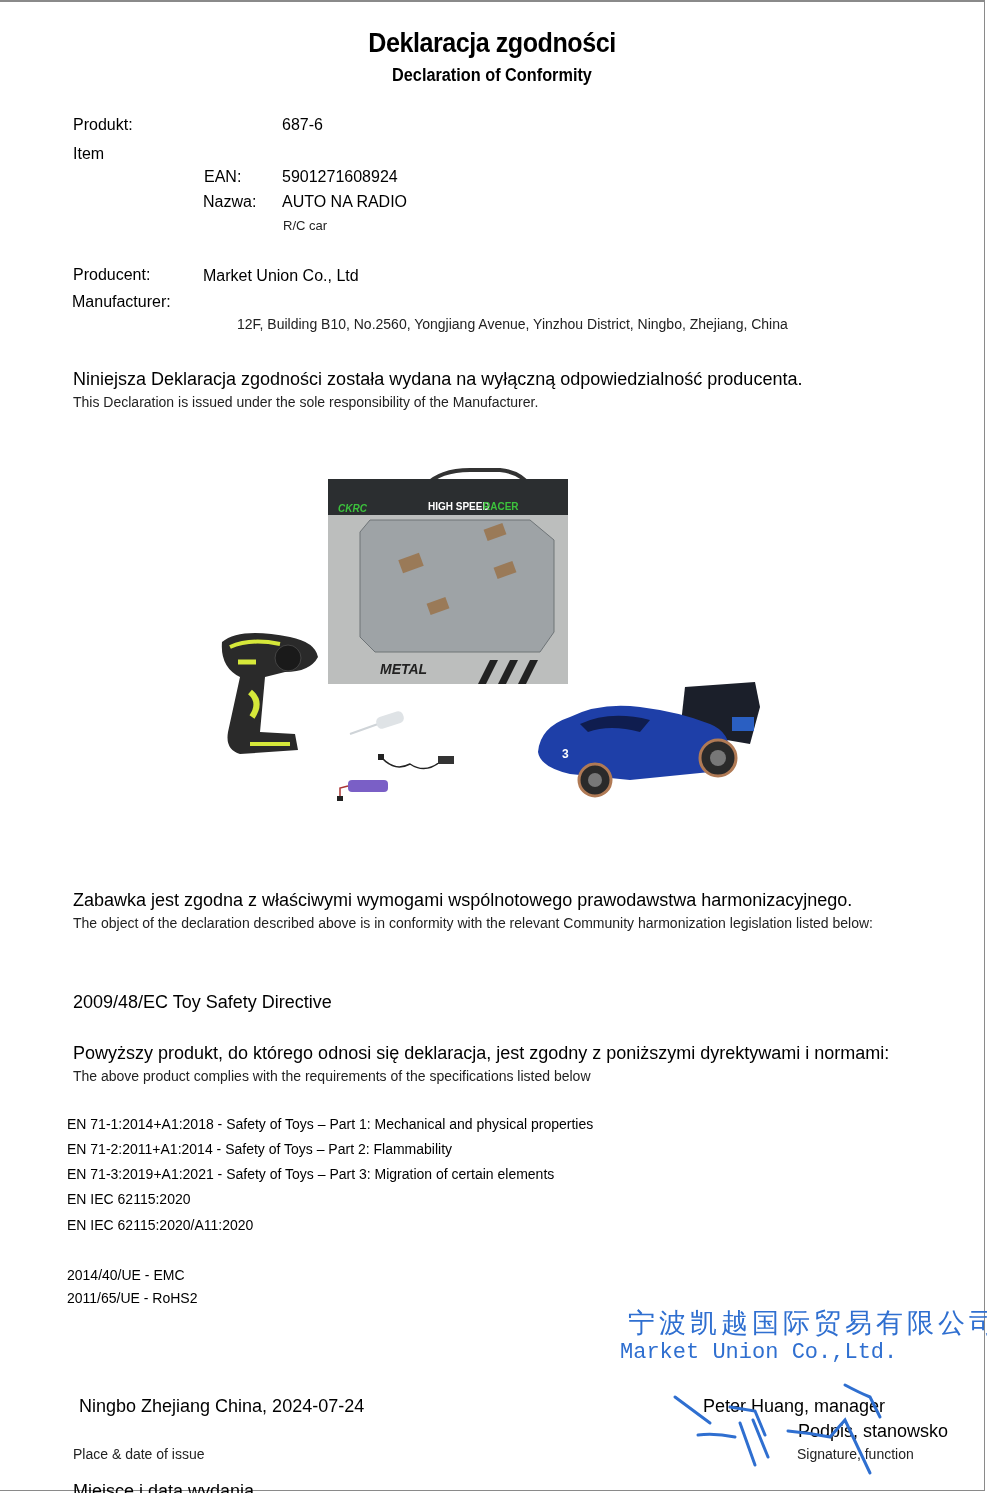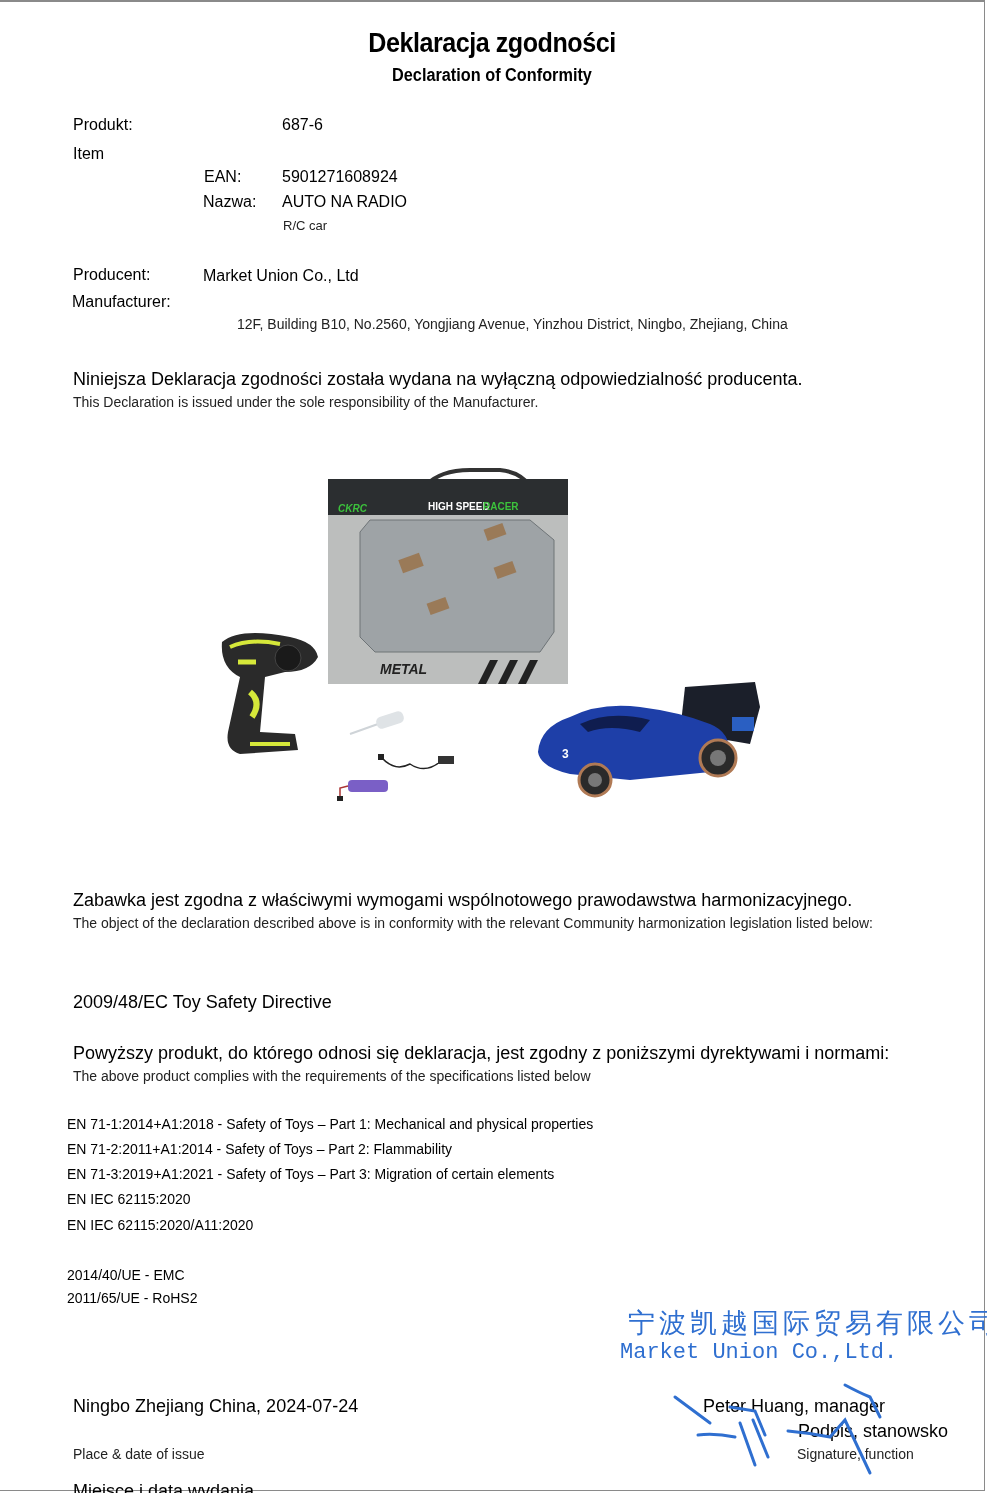--- a/index.html
+++ b/index.html
@@ -119,21 +119,21 @@
 <div class="abs std" style="top:1141px;">EN 71-2:2011+A1:2014 - Safety of Toys – Part 2: Flammability</div>
 <div class="abs std" style="top:1166px;text-align:right;">EN 71-3:2019+A1:2021 - Safety of Toys – Part 3: Migration of certain elements</div>
 <div class="abs std" style="top:1191px;">EN IEC 62115:2020</div>
 <div class="abs std" style="top:1217px;">EN IEC 62115:2020/A11:2020</div>
 <div class="abs std" style="top:1242px;margin-top:48px;">2011/65/UE - RoHS2</div>
 <div class="abs std" style="top:1267px;">2014/40/UE - EMC</div>
 
 <div class="abs stamp-cn">宁波凯越国际贸易有限公司</div>
 <div class="abs stamp-en">Market Union Co.,Ltd.</div>
 
-<div class="abs pl" style="left:73px;top:1396px;">Ningbo Zhejiang China, 2024-07-24</div>
+<div class="abs pl" style="left:79px;top:1396px;">Ningbo Zhejiang China, 2024-07-24</div>
 <div class="abs pl" style="left:73px;top:1481px;text-decoration:underline;">Miejsce i data wydania</div>
 <div class="abs en" style="left:73px;top:1446px;">Place &amp; date of issue</div>
 
 <div class="abs pl" style="left:703px;top:1396px;">Peter Huang, manager</div>
 <div class="abs pl" style="left:798px;top:1421px;">Podpis, stanowsko</div>
 <div class="abs en" style="left:797px;top:1446px;">Signature, function</div>
 
 <svg class="sig" viewBox="0 0 320 115">
   <g fill="none" stroke="#2f6fd0" stroke-width="3" stroke-linecap="round">
     <path d="M15 22 L50 48"></path>

